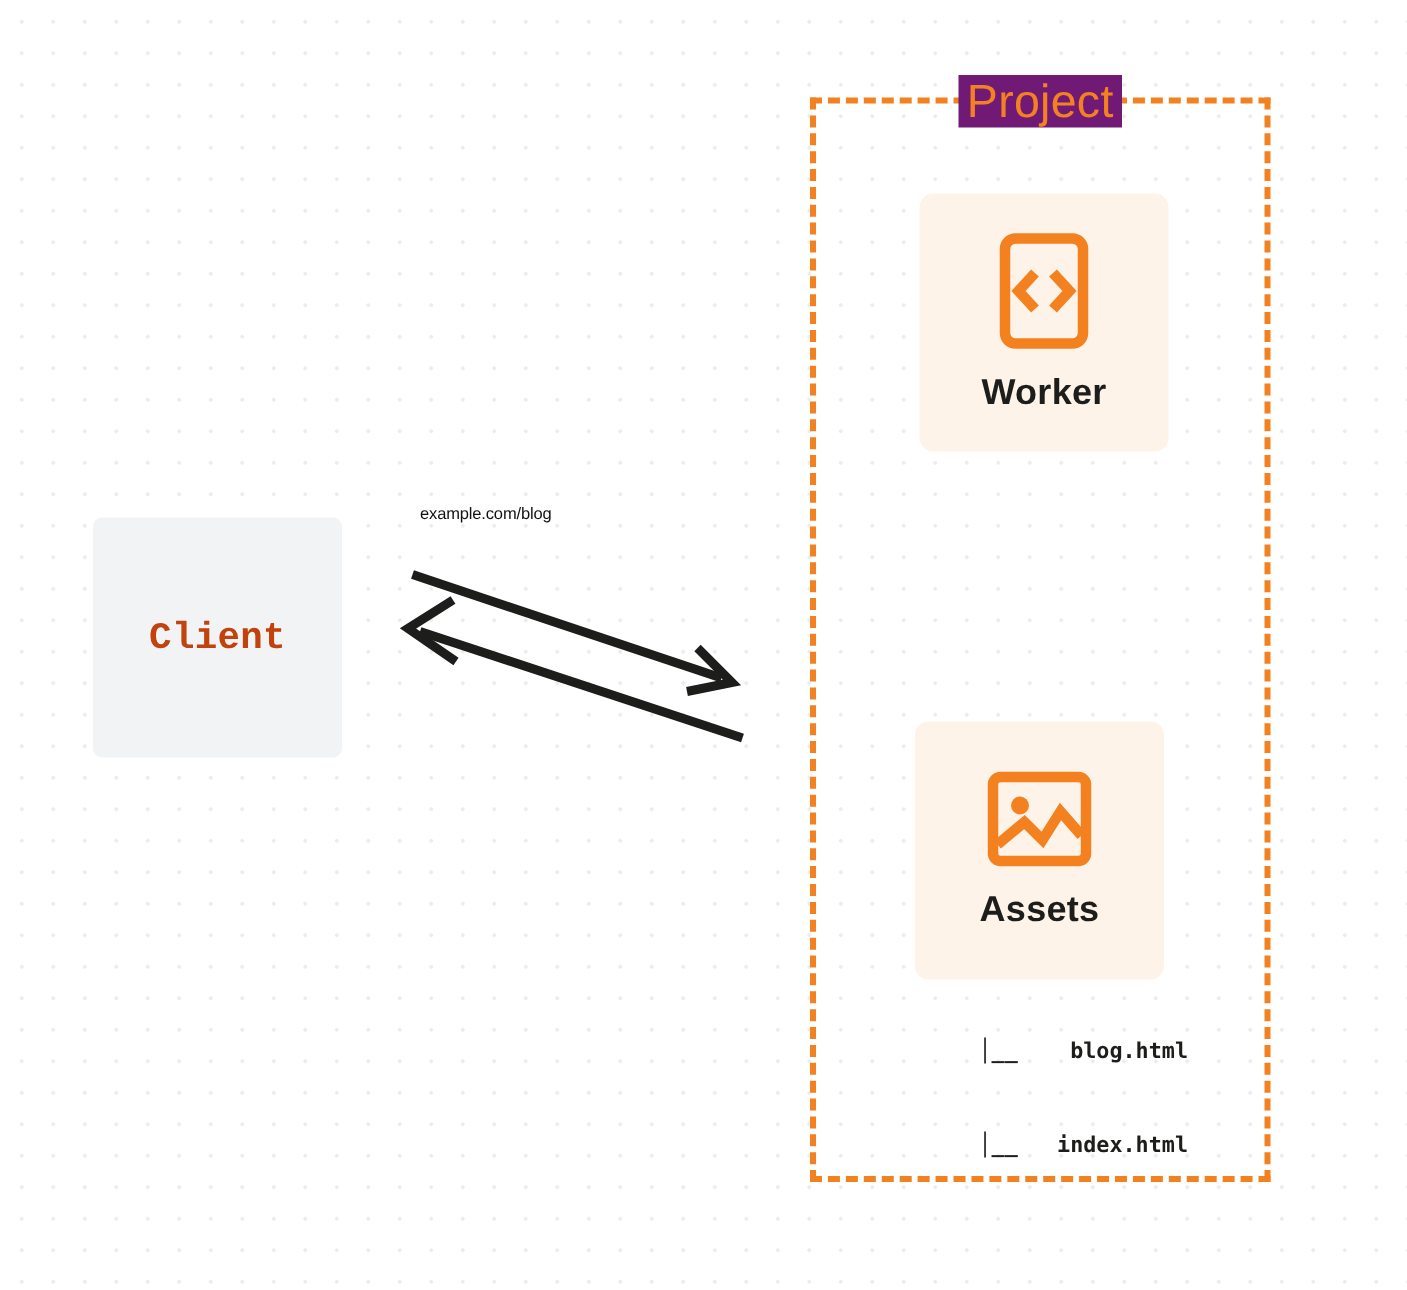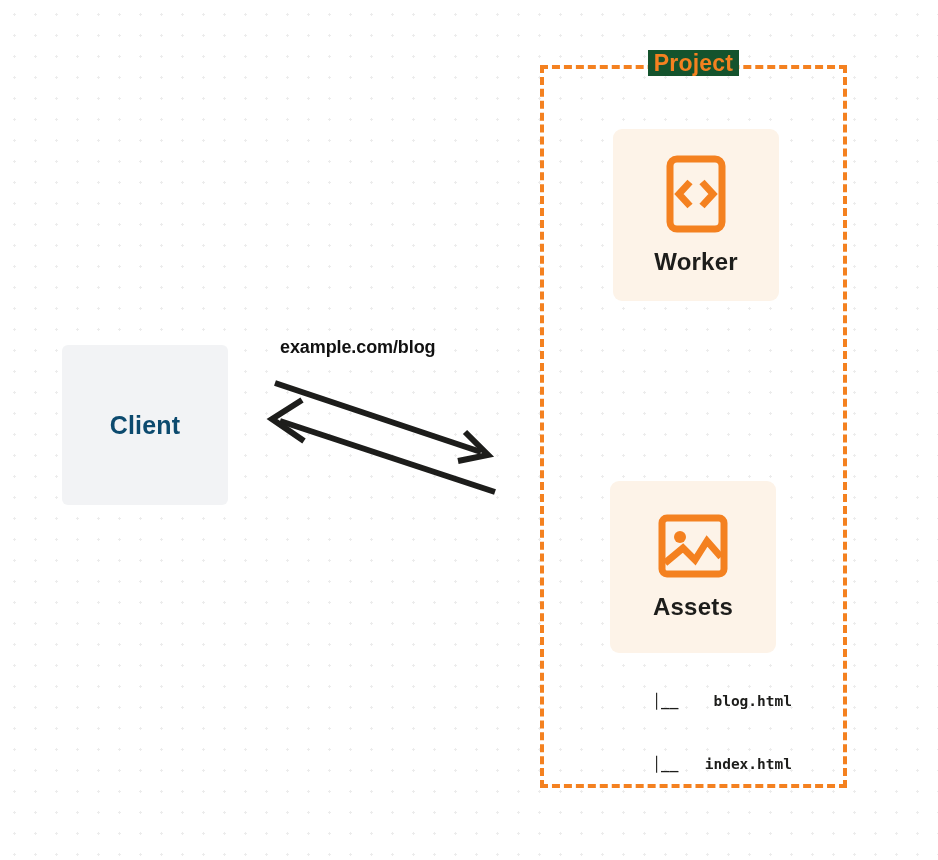--- a/index.html
+++ b/index.html
@@ -33,39 +33,40 @@
     height: 160px;
     background: #f2f3f5;
     border-radius: 6px;
     display: flex;
     align-items: center;
     justify-content: center;
   }
   .client-label {
     font-size: 25px;
     font-weight: bold;
-    color: #0c4a6e;
+    color: #c2410c;
     letter-spacing: 0.2px;
+    font-family: Liberation Mono, monospace;
   }
 
   
   .arrows-svg {
     position: absolute;
     left: 250px;
     top: 360px;
     width: 270px;
     height: 160px;
     overflow: visible;
   }
   .edge-label {
     position: absolute;
     left: 280px;
     top: 337px;
-    font-size: 18px;
-    font-weight: bold;
+    font-size: 11px;
+    font-weight: normal;
     color: #111111;
     letter-spacing: -0.1px;
     white-space: nowrap;
   }
 
   
   .project-frame {
     position: absolute;
     left: 540px;
     top: 65px;
@@ -75,24 +76,24 @@
     border: 4px dashed #f48120;
   }
   .project-title {
     position: absolute;
     left: 540px;
     top: 50px;
     width: 307px;
     text-align: center;
   }
   .project-title span {
-    background: #14532d;
+    background: #701a75;
     padding: 0 6px;
-    font-size: 23px;
-    font-weight: bold;
+    font-size: 31px;
+    font-weight: normal;
     color: #f48120;
     letter-spacing: 0.2px;
   }
 
   
   .card {
     position: absolute;
     width: 166px;
     height: 172px;
     background: #fdf3e8;

